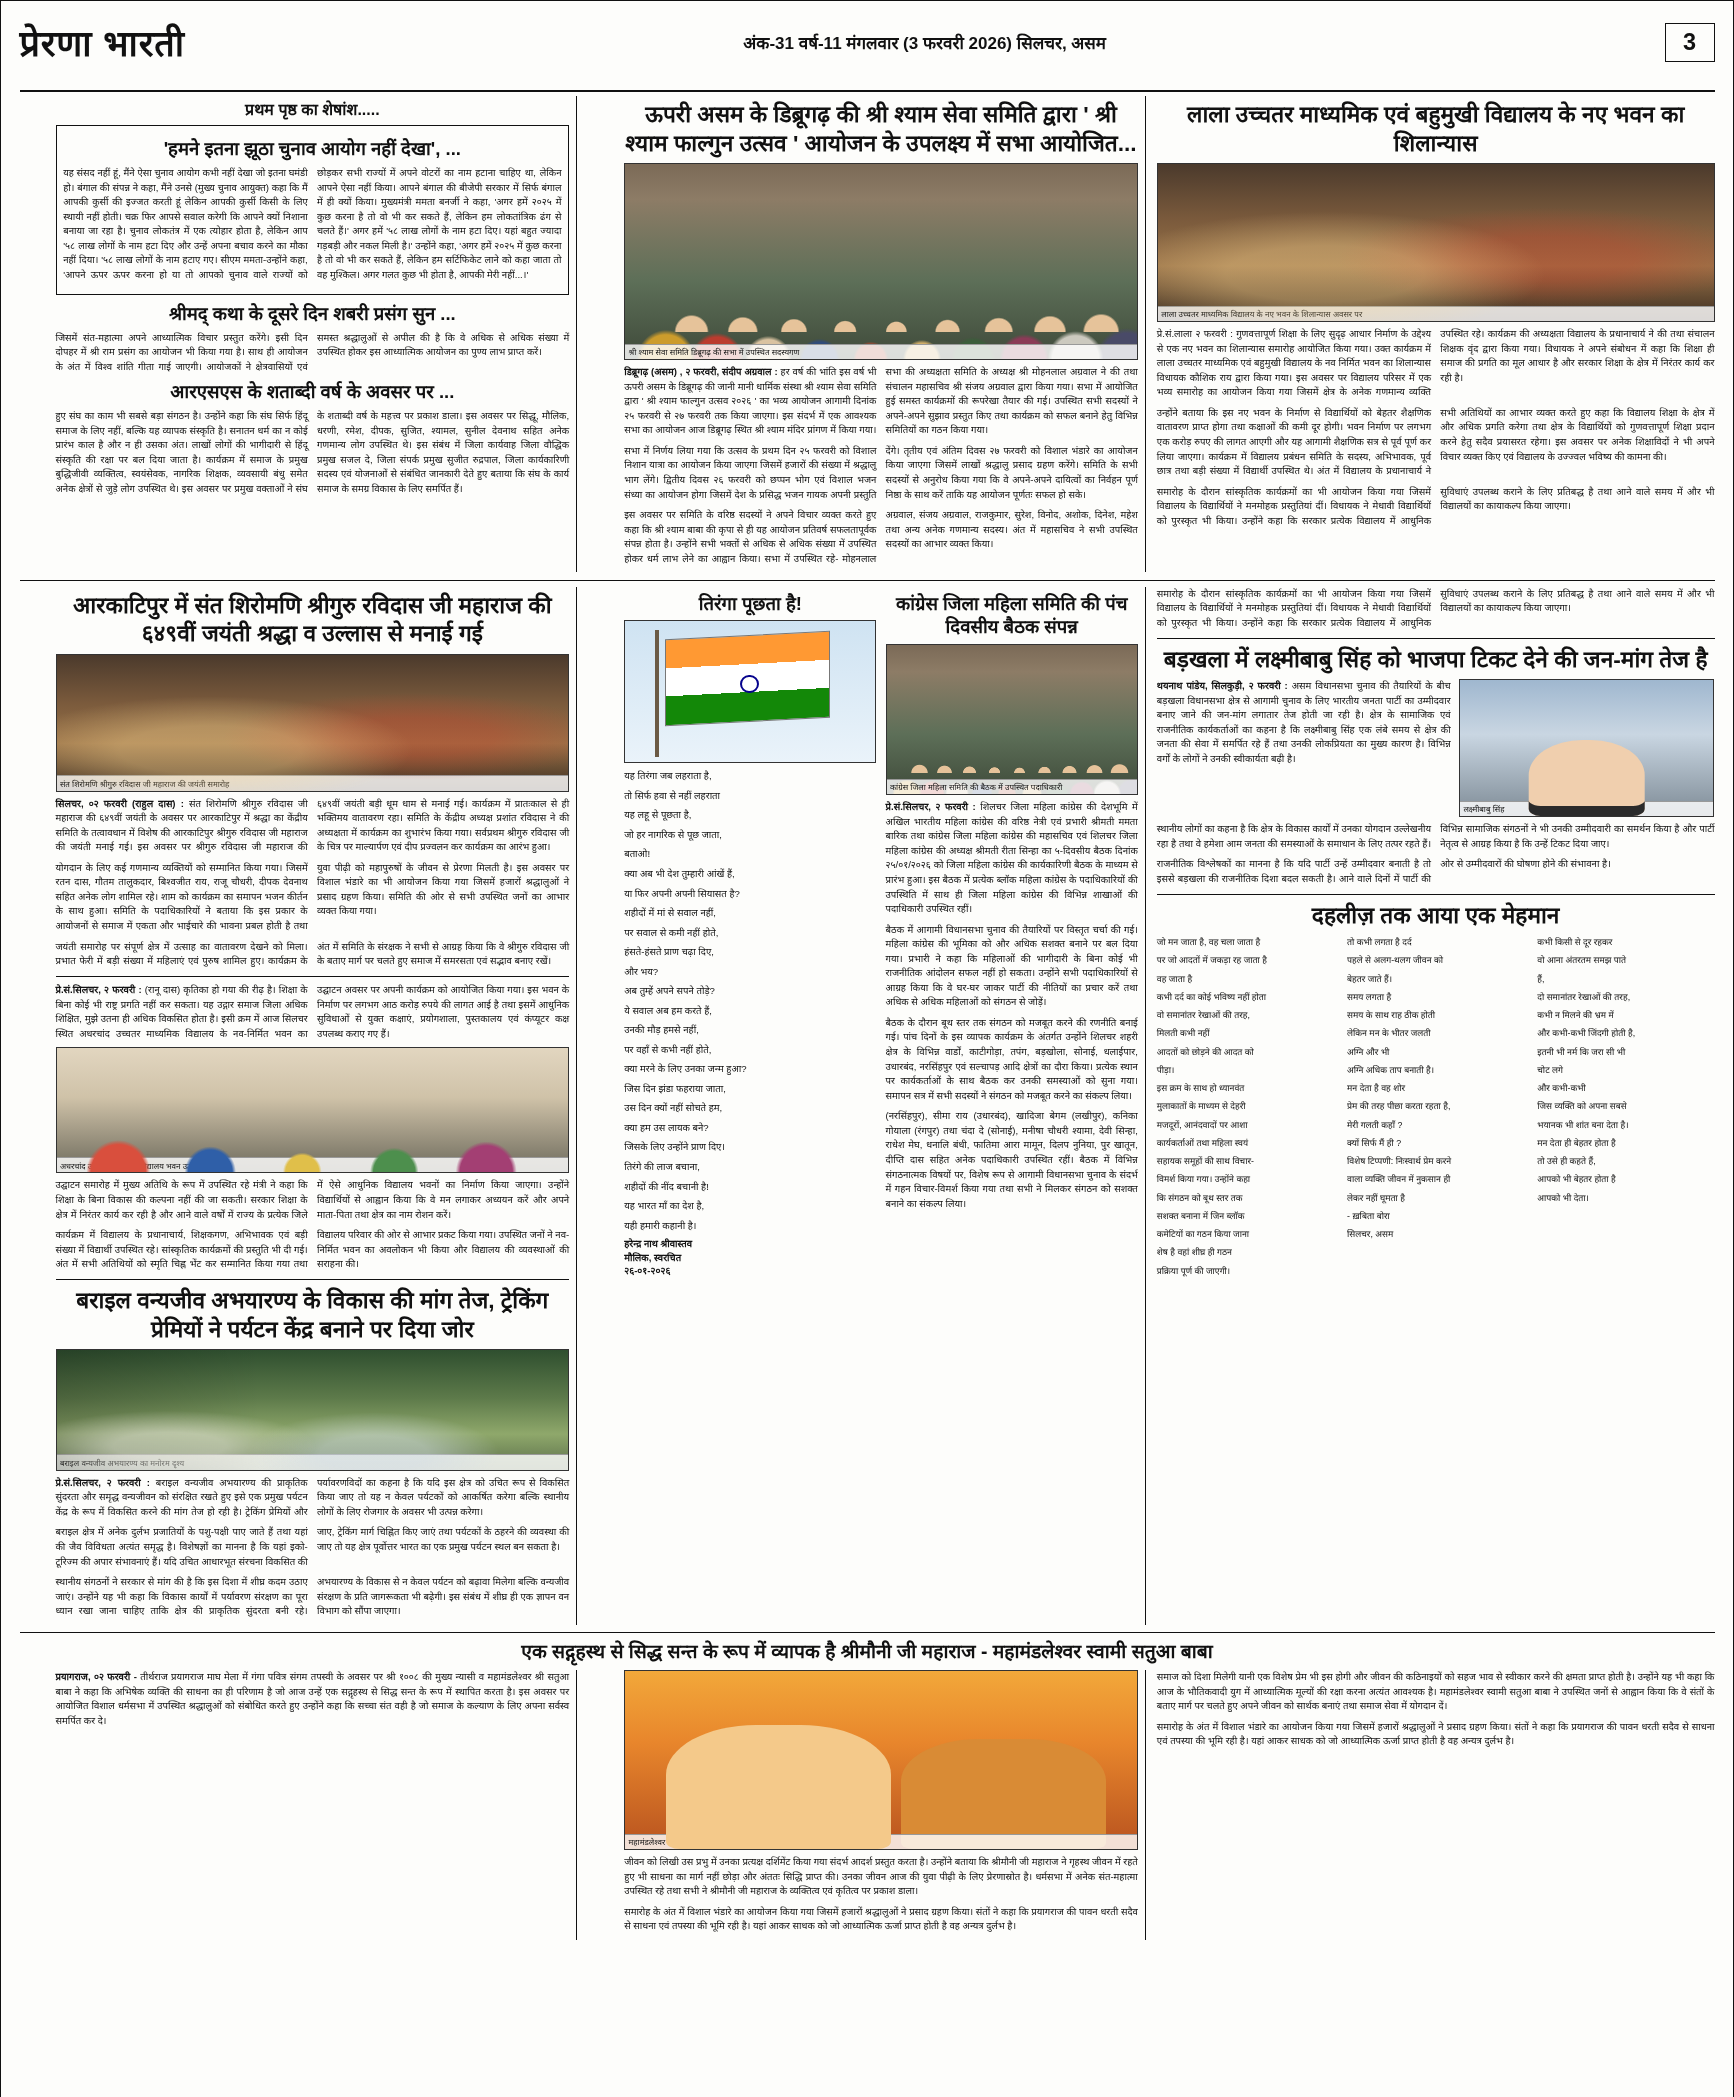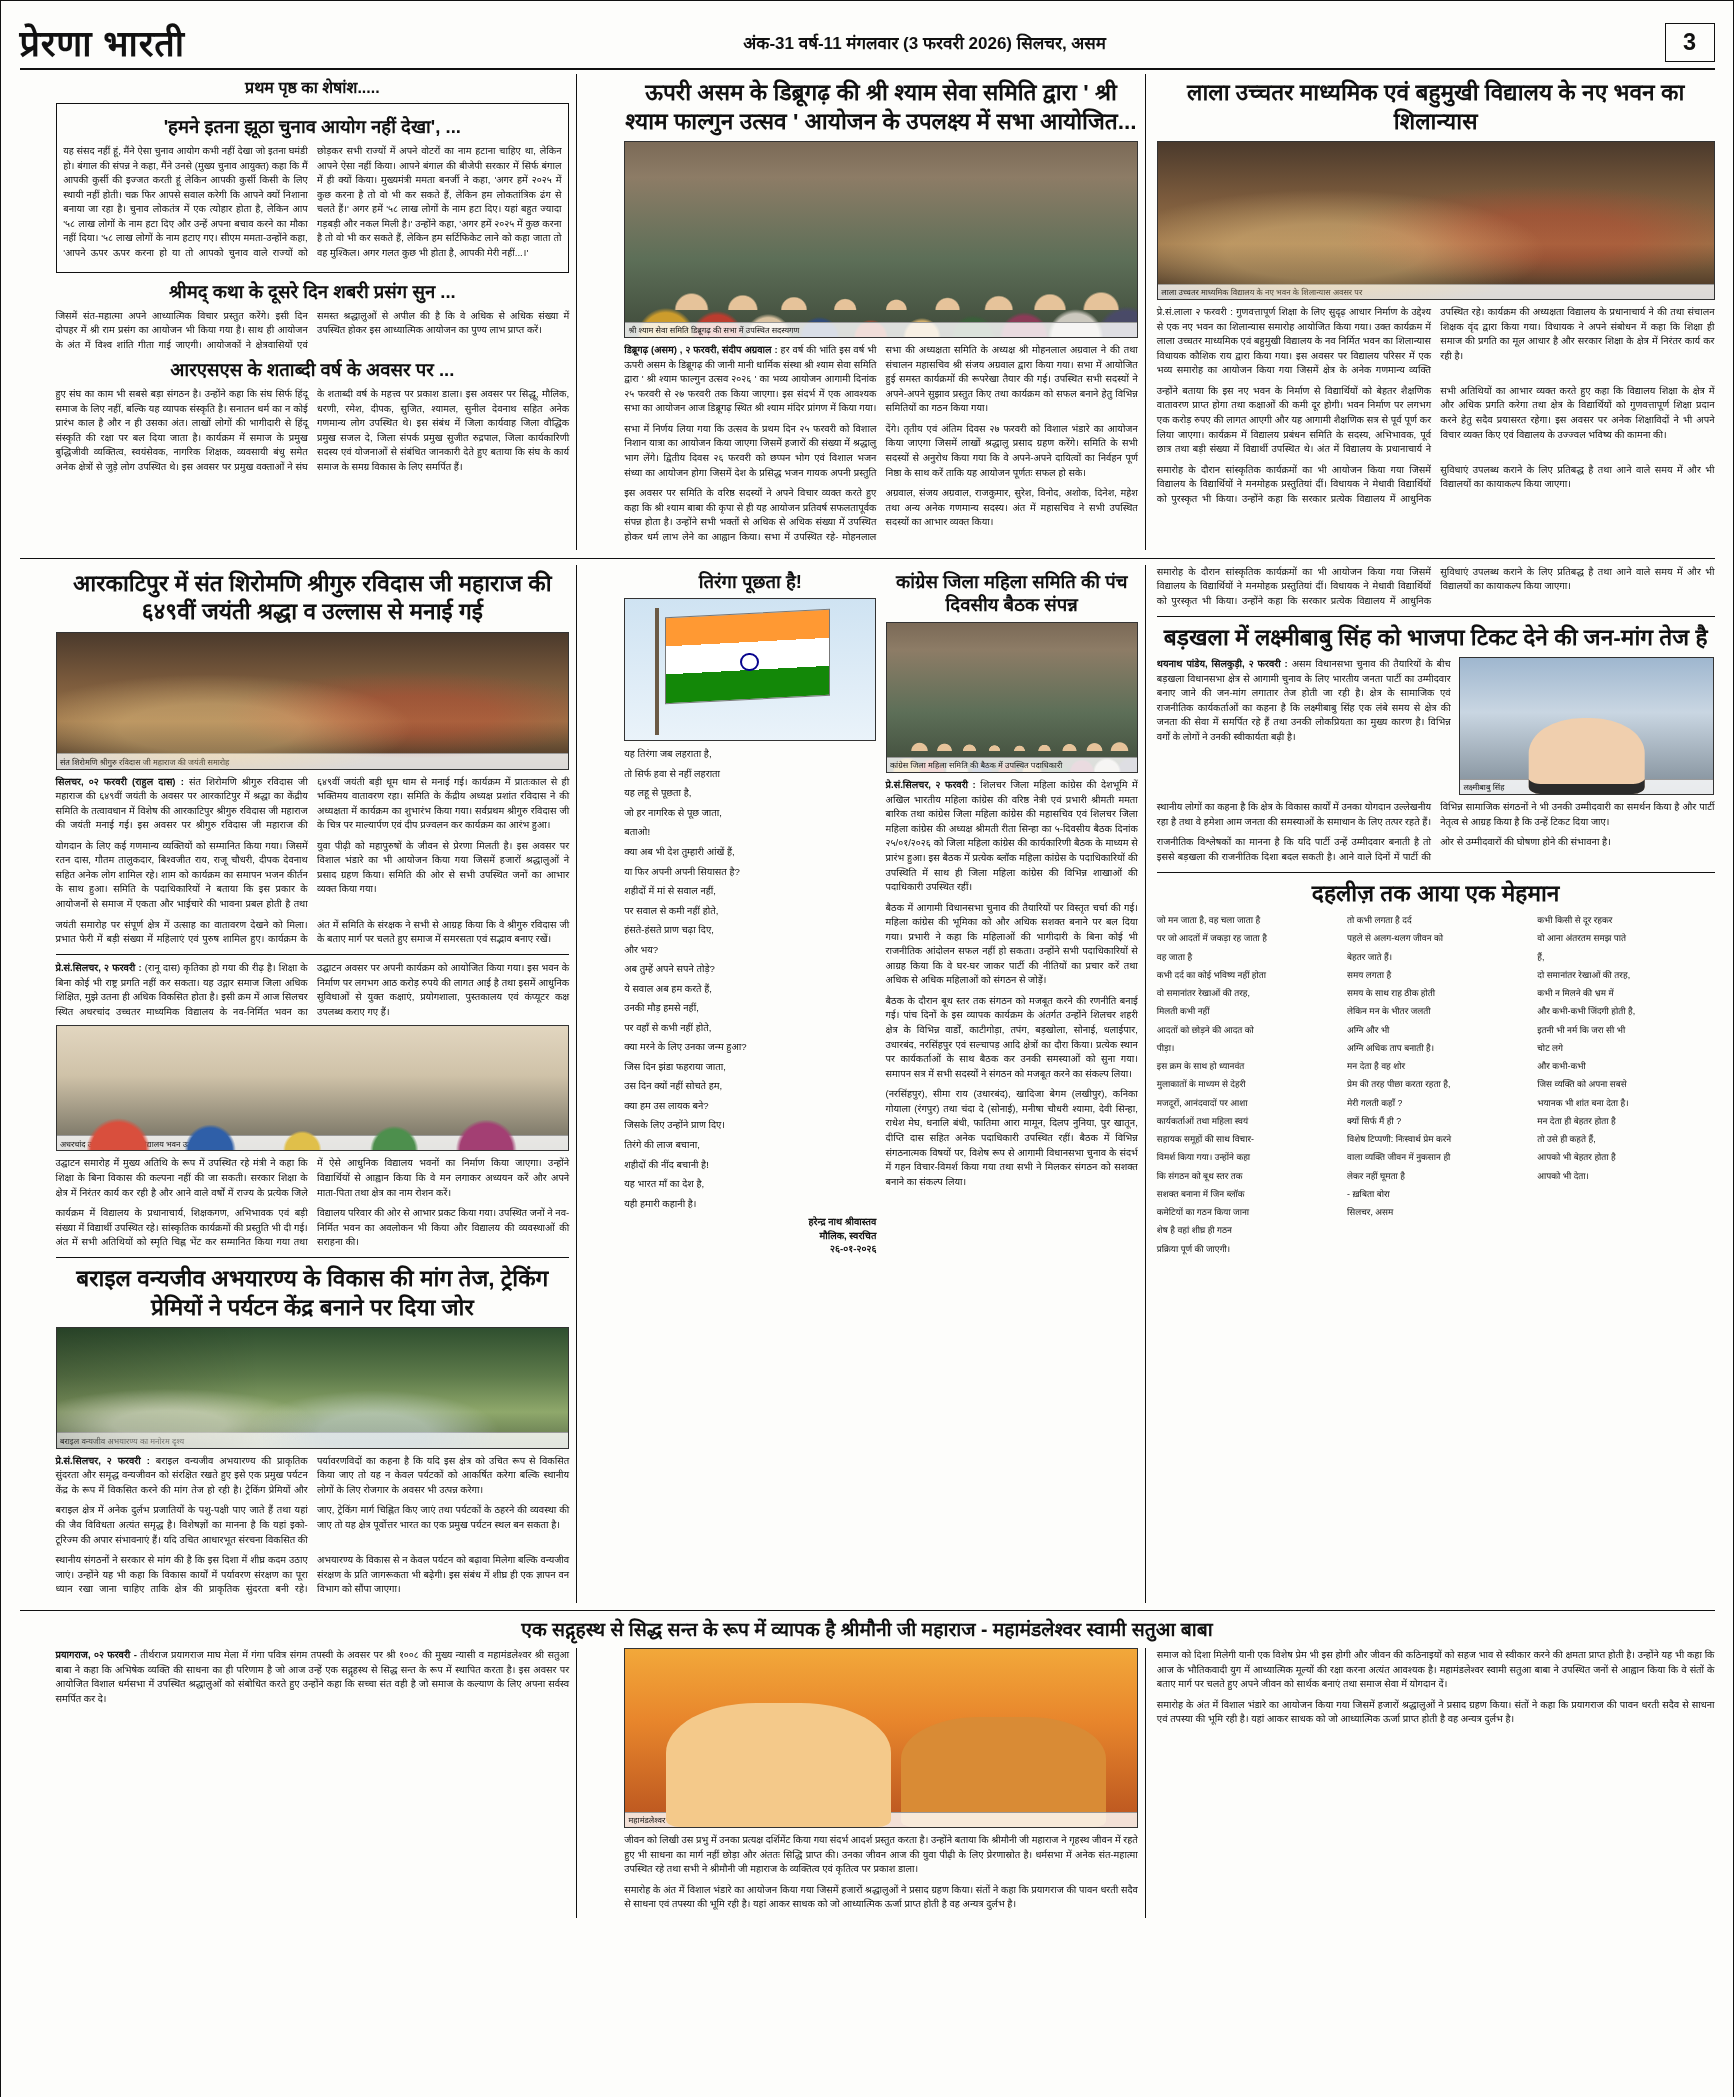--- a/index.html
+++ b/index.html
@@ -17,21 +17,21 @@
     background: #fdfdfb;
     padding: 17px 18.5px 17px 18.5px;
     border: 1.3px solid #111;
   }
   
   .masthead {
     display: flex;
     align-items: center;
     justify-content: space-between;
     border-bottom: 2.1px solid #111;
-    padding-bottom: 1px;
+    padding-bottom: 23px;
     margin-bottom: 4.2px;
   }
   .logo {
     font-size: 36px;
     font-weight: bold;
     letter-spacing: 0.8px;
     color: #111;
     white-space: nowrap;
   }
   .issue-line {
@@ -211,21 +211,21 @@
       radial-gradient(circle at 84% 100%, #a33f73 0 6%, transparent 7%);
   }
   .photo .cap {
     position:absolute; left:0; right:0; bottom:0;
     background: rgba(255,255,255,.82);
     font-size: 8px;
     padding: 1.7px 3.4px;
     border-top:0.4px solid #999;
   }
   .sign {
-    text-align: right;
+    text-align: left;
     font-size: 9.6px;
     font-weight: bold;
     line-height: 1.4;
     margin-top: 3.4px;
   }
   .poem {
     font-size: 9.6px;
     line-height: 1.6;
   }
   .poem p { margin: 0 0 4.2px 0; }

